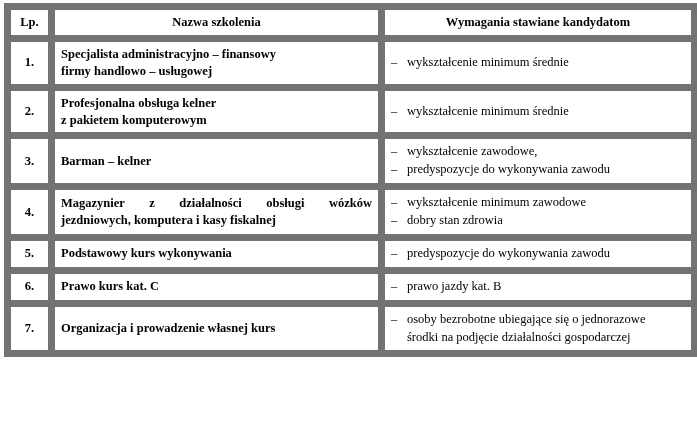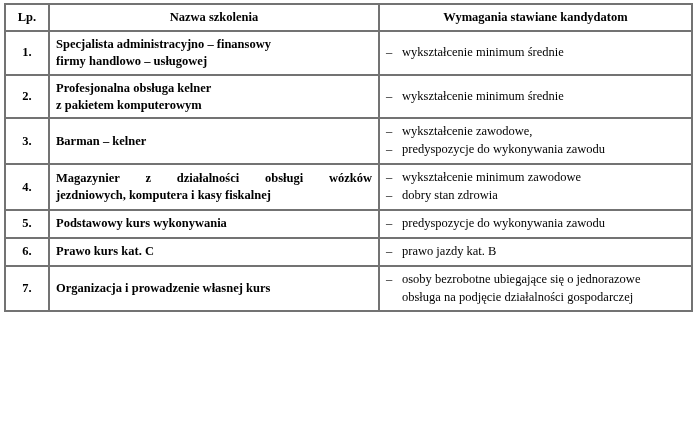--- a/index.html
+++ b/index.html
@@ -22,21 +22,21 @@
     box-sizing: border-box;
   }
   table.training-table {
     border-collapse: collapse;
     width: 689px;
     margin: 3px 0 0 4px;
     table-layout: fixed;
   }
   table.training-table td,
   table.training-table th {
-    border: 2px solid #737373;
+    border: 7px solid #737373;
     vertical-align: middle;
     padding: 4px 6px;
     font-size: 12.5px;
     line-height: 1.35;
   }
   col.c-lp { width: 44px; }
   col.c-name { width: 330px; }
   col.c-req { width: 313px; }
 
   thead th {
@@ -186,20 +186,20 @@
       </tr>
 
       <tr>
         <td class="lp-cell">7.</td>
         <td class="name-cell">
           <span class="name-line">Organizacja i prowadzenie własnej kurs</span>
         </td>
         <td class="req-cell">
           <ul class="req-list">
             <li><span class="dash">–</span><span>osoby bezrobotne ubiegające się o jednorazowe</span></li>
-            <li><span>obsługa na podjęcie działalności gospodarczej</span></li>
+            <li><span>środki na podjęcie działalności gospodarczej</span></li>
           </ul>
         </td>
       </tr>
 
     </tbody>
   </table>
 </div>
 
 </body></html>

